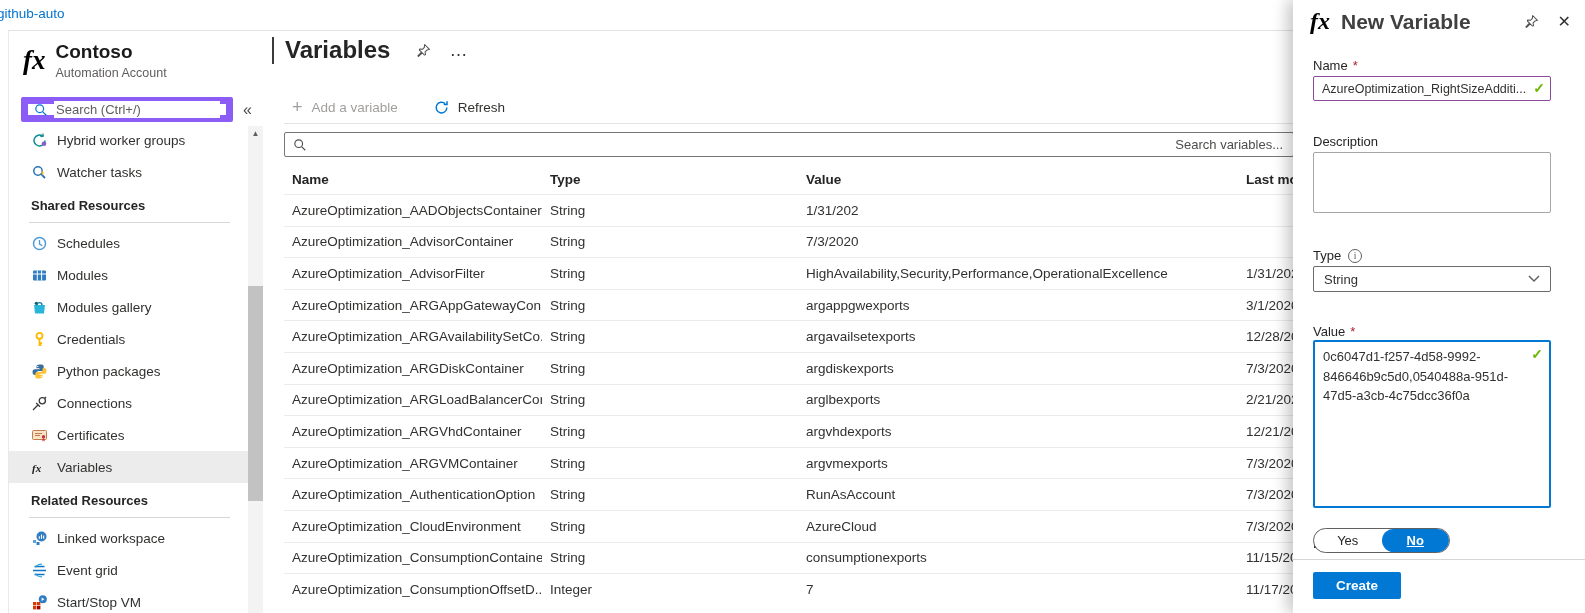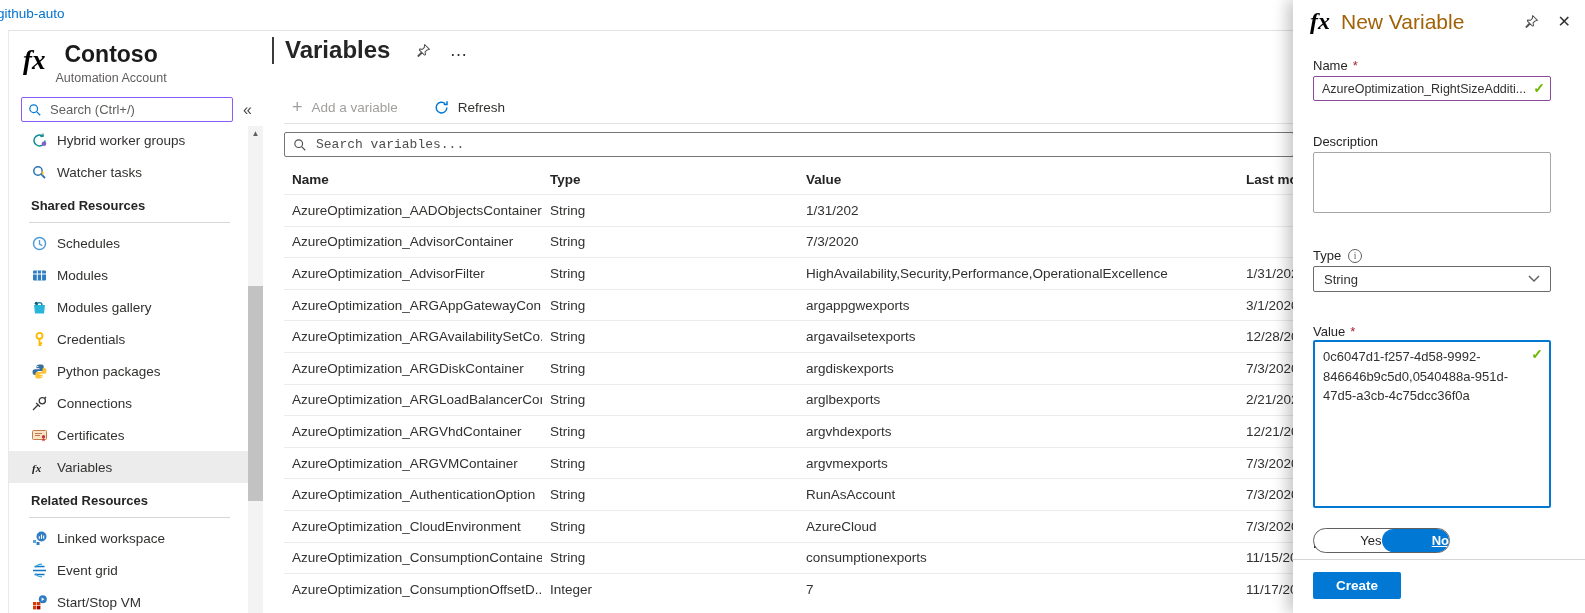--- a/index.html
+++ b/index.html
@@ -12,24 +12,24 @@
   a.breadcrumb { position:absolute; left:-3px; top:6px; color:#0073cf; font-size:13.5px; text-decoration:none; }
 
   
   .blade { position:absolute; left:8px; top:30px; width:1577px; height:583px;
            border-top:1px solid #e2e2e2; border-left:1px solid #e9e9e9; background:#fff; }
 
   
   .sidebar { position:absolute; left:0; top:0; width:255px; height:100%; }
   .account { position:absolute; left:14px; top:10px; display:flex; gap:10px; align-items:flex-start; }
   .fx-big { font-family:"Liberation Serif", serif; font-style:italic; font-weight:bold; font-size:27px; line-height:1; margin-top:6px; color:#000; }
-  .acct-name { font-size:23px; font-weight:700; color:#1a1a1a;text-align:center; }
+  .acct-name { font-size:19px; font-weight:700; color:#1a1a1a; }
   .acct-type { font-size:12.5px; color:#605e5c; margin-top:3px; }
   .search-row { position:absolute; left:12px; top:66px; display:flex; align-items:center; }
-  .searchbox { width:212px; height:25px; border:1px solid #8b5cf6; border-radius:2px;
+  .searchbox { width:212px; height:25px; border:7px solid #8b5cf6; border-radius:2px;
                display:flex; align-items:center; padding:0 6px; gap:6px; background:#fff; }
   .searchbox input { border:none; outline:none; width:100%; font-size:13px; font-family:inherit; color:#323130; }
   .searchbox input::placeholder { color:#605e5c; }
   .collapse { margin-left:10px; color:#4a4a4a; font-size:16px; cursor:pointer; user-select:none; }
 
   nav { position:absolute; left:0; top:93px; right:8px; font-size:13.5px; }
   .nav-item { height:32px; display:flex; align-items:center; gap:9px; padding-left:22px; cursor:pointer; color:#323130; }
   .nav-item.selected { background:#ececec; }
   .nav-icon { width:17px; height:17px; flex:none; display:inline-flex; }
   .nav-icon svg { width:17px; height:17px; }
@@ -51,35 +51,35 @@
   .toolbar { position:absolute; left:28px; top:63px; height:26px; display:flex; align-items:center; gap:36px; font-size:13.5px; }
   .tb-btn { display:flex; align-items:center; gap:9px; background:none; border:none; font:inherit; cursor:pointer; padding:0; }
   .tb-add { color:#a19f9d; }
   .tb-add .plus { font-size:18px; line-height:14px; }
   .tb-refresh { color:#323130; }
 
   .toolbar-divider { position:absolute; left:20px; width:1010px; top:92px; border-top:1px solid #e3e3e3; }
 
   .table-search { position:absolute; left:20px; top:101px; width:1010px; height:25px;
                   border:1px solid #767676; border-radius:2px; display:flex; align-items:center; padding:0 8px; gap:7px; background:#fff; }
-  .table-search input { border:none; outline:none; width:100%; font-size:13px; font-family:Liberation Mono, monospace; color:#b91c1c; }
+  .table-search input { border:none; outline:none; width:100%; font-size:13px; font-family:Liberation Sans, sans-serif; color:#b91c1c;text-align:right; }
   .table-search input::placeholder { color:#4f4d4b; }
 
   .grid { position:absolute; left:20px; top:133px; width:1010px; }
   .thead, .trow { display:grid; grid-template-columns:258px 256px 440px 1fr; align-items:center; }
   .thead { height:30px; font-weight:700; font-size:13.5px; color:#252525; }
   .thead span, .trow span { padding-left:8px; white-space:nowrap; overflow:hidden; }
   .trow { height:31.6px; border-top:1px solid #ebebeb; font-size:13.5px; color:#323130; cursor:pointer; }
 
   
   .panel { position:absolute; left:1293px; top:0; width:292px; height:613px; background:#fff;
            box-shadow:-6px 0 14px rgba(0,0,0,.22); }
   .panel-header { position:absolute; left:17px; right:14px; top:8px; display:flex; align-items:center; }
   .fx-panel { font-family:"Liberation Serif", serif; font-style:italic; font-weight:bold; font-size:24px; color:#000; margin-right:11px; }
-  .panel-title { font-size:21px; font-weight:400; color:#a16207; }
+  .panel-title { font-size:21px; font-weight:700; color:#404040; }
   .panel-pin { margin-left:auto; display:inline-flex; cursor:pointer; }
   .panel-close { margin-left:19px; font-size:16px; color:#323130; cursor:pointer; }
 
   .plabel { position:absolute; left:20px; font-size:13px; color:#252525; }
   .req { color:#a4262c; margin-left:5px; }
   .input-wrap { position:absolute; left:20px; width:238px; }
   .name-input { width:100%; height:25px; border:1px solid #8a4a9c; border-radius:2px; padding:0 22px 0 8px;
                 font-size:12.5px; font-family:inherit; color:#323130; outline:none; }
   .check { position:absolute; color:#6bb700; font-size:14px; font-weight:bold; }
   .name-check { right:6px; top:4px; }
@@ -92,21 +92,21 @@
                  display:flex; align-items:center; padding:0 10px; cursor:pointer; background:#fff; }
   .type-select .sel-text { flex:1; color:#323130; }
   .value-box-wrap { position:absolute; left:20px; top:340px; width:238px; }
   .value-box { width:100%; height:168px; border:2px solid #0078d4; border-radius:2px; resize:none; outline:none;
                font-family:inherit; font-size:13px; line-height:1.5; padding:5px 20px 5px 8px; color:#323130;
                overflow-wrap:break-word; }
   .value-check { right:8px; top:6px; }
 
   .toggle { position:absolute; left:20px; top:528px; width:137px; height:25px; border:1px solid #62605e; border-radius:13px;
             display:flex; align-items:center; background:#fff; overflow:hidden; }
-  .toggle-opt { flex:1; text-align:right; font-size:13px; color:#252525; cursor:pointer; line-height:23px; }
+  .toggle-opt { flex:1; text-align:center; font-size:13px; color:#252525; cursor:pointer; line-height:23px; }
   .toggle-opt.on { background:#0078d4; color:#fff; font-weight:700; border-radius:12px; height:23px; margin:0;text-decoration:underline; }
 
   .panel-footer-divider { position:absolute; left:0; right:0; top:559px; border-top:1px solid #d6d6d6; }
   .create-btn { position:absolute; left:20px; top:572px; background:#0078d4; color:#fff; border:none; border-radius:2px;
                 font-family:inherit; font-size:13.5px; font-weight:700; padding:6px 23px; cursor:pointer; }
 </style>
 </head>
 <body>
 
 <a class="breadcrumb" href="#">github-auto</a>

